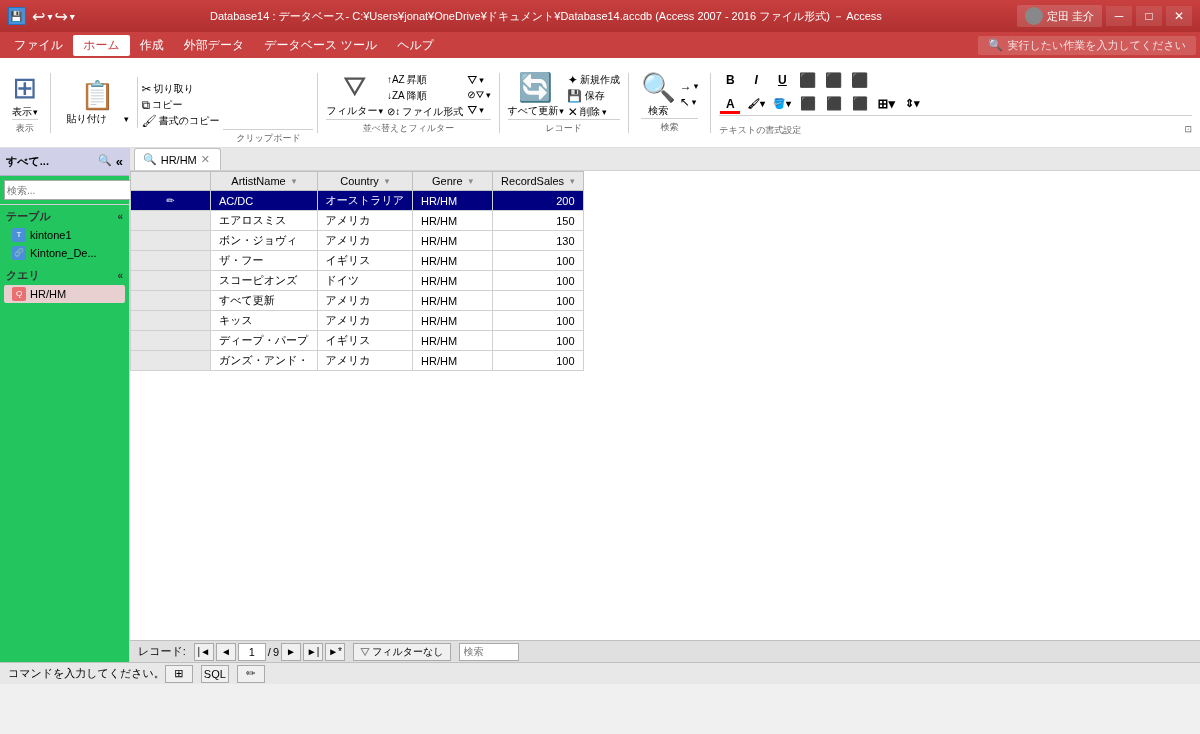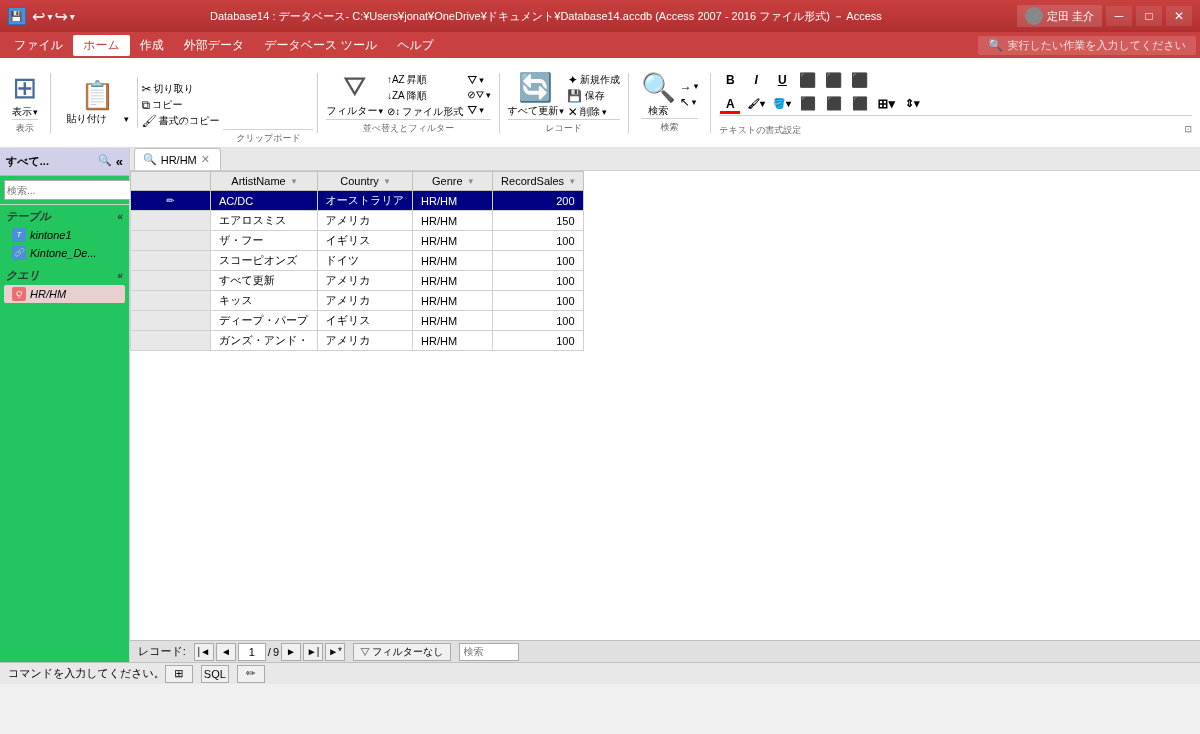--- a/index.html
+++ b/index.html
@@ -74,21 +74,21 @@
       align-items: center;
       padding: 0 6px;
       font-size: 11px;
       font-weight: bold;
       border-bottom: 1px solid #b0b0c8;
       justify-content: space-between;
     }
     .nav-search { display: flex; align-items: center; padding: 4px; gap: 2px; border-bottom: 1px solid #d0d0d0; }
     .nav-search-input { flex: 1; height: 20px; border: 1px solid #aaa; font-size: 10px; padding: 0 2px; }
     .nav-search-btn { width: 20px; height: 20px; background: #e8e8e8; border: 1px solid #aaa; cursor: pointer; display: flex; align-items: center; justify-content: center; font-size: 11px; }
-    .nav-section { padding: 2px 4px; font-style: italic; }
+    .nav-section { padding: 2px 4px; }
     .nav-section-header { display: flex; align-items: center; justify-content: space-between; font-size: 11px; font-weight: bold; padding: 2px 2px; color: #333; cursor: pointer; }
     .nav-item { display: flex; align-items: center; gap: 4px; padding: 2px 8px; font-size: 11px; cursor: pointer; border-radius: 2px; }
     .nav-item.selected { background: #e8d0d0; }
 
     
     .doc-area { flex: 1; display: flex; flex-direction: column; background: #f0f0f0; overflow: hidden; }
     
     
     .tab-bar { display: flex; align-items: flex-end; padding: 0 4px; background: #e8e8e8; border-bottom: 1px solid #d0d0d0; }
     .tab {
@@ -478,20 +478,27 @@
             </tr>
             <tr>
               <td class="row-selector pencil-cell"></td>
               <td>エアロスミス</td>
               <td>アメリカ</td>
               <td>HR/HM</td>
               <td class="number">150</td>
             </tr>
             <tr>
               <td class="row-selector pencil-cell"></td>
+              <td>ボン・ジョヴィ</td>
+              <td>アメリカ</td>
+              <td>HR/HM</td>
+              <td class="number">130</td>
+            </tr>
+            <tr>
+              <td class="row-selector pencil-cell"></td>
               <td>ザ・フー</td>
               <td>イギリス</td>
               <td>HR/HM</td>
               <td class="number">100</td>
             </tr>
             <tr>
               <td class="row-selector pencil-cell"></td>
               <td>スコーピオンズ</td>
               <td>ドイツ</td>
               <td>HR/HM</td>

